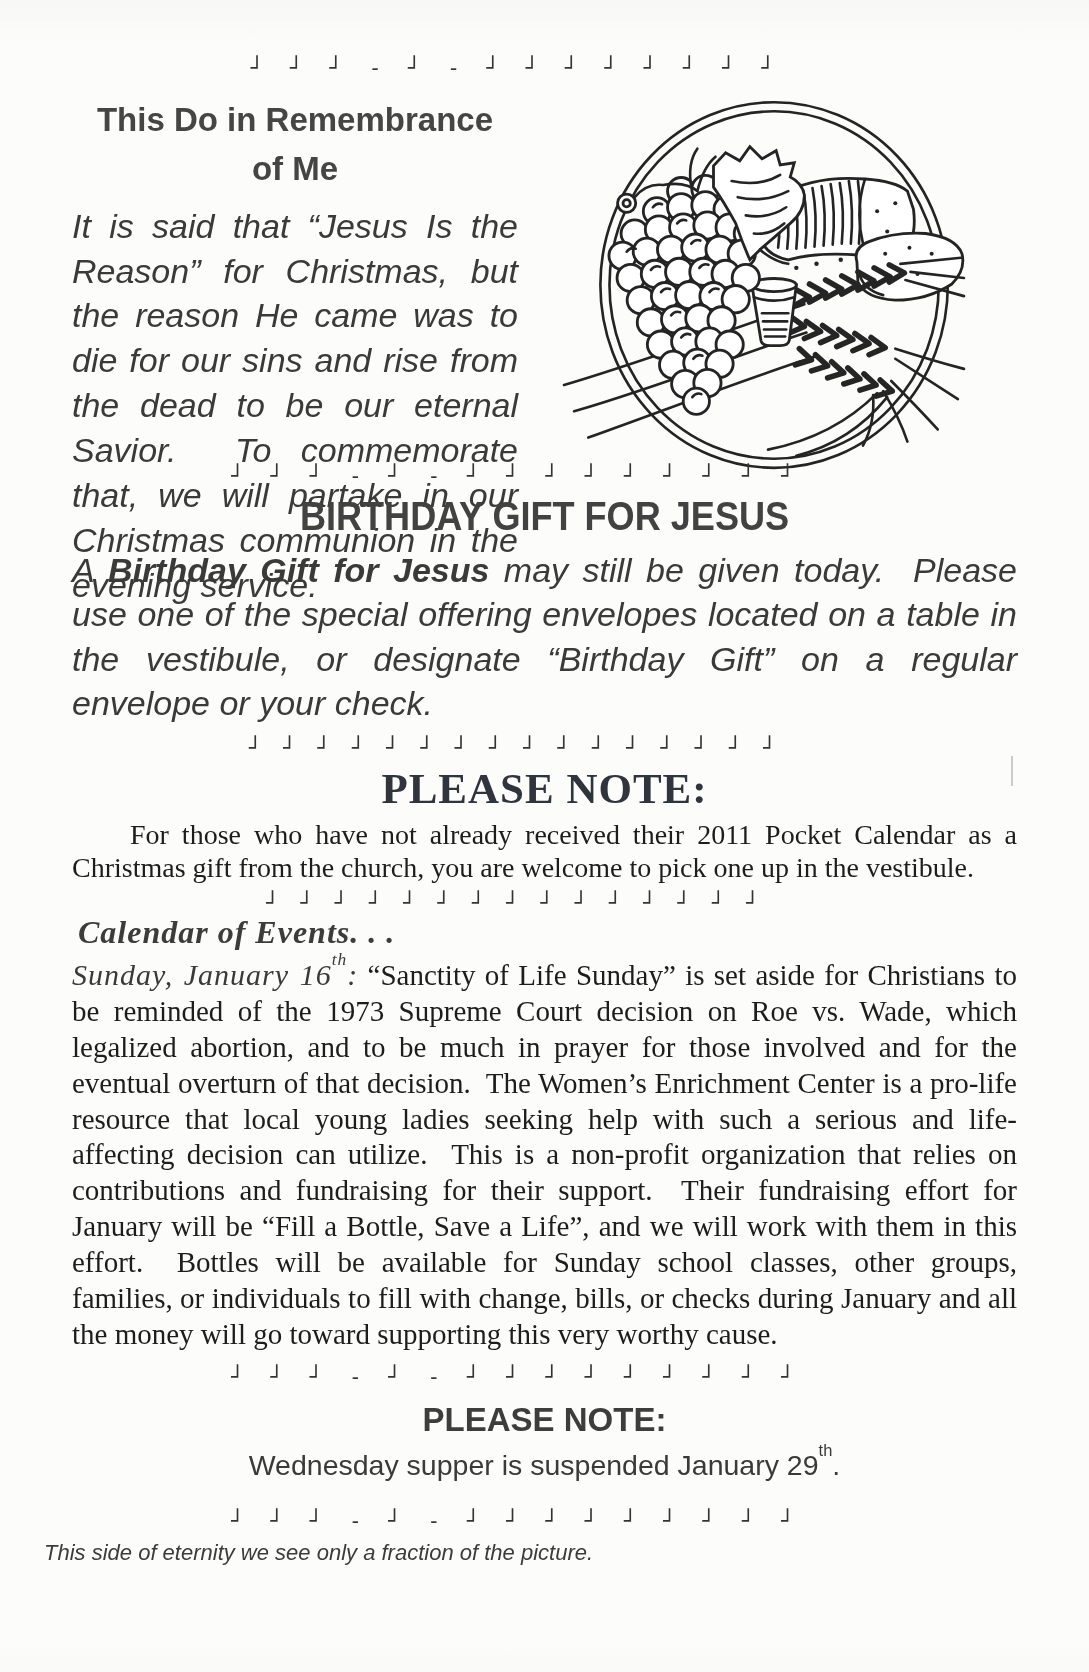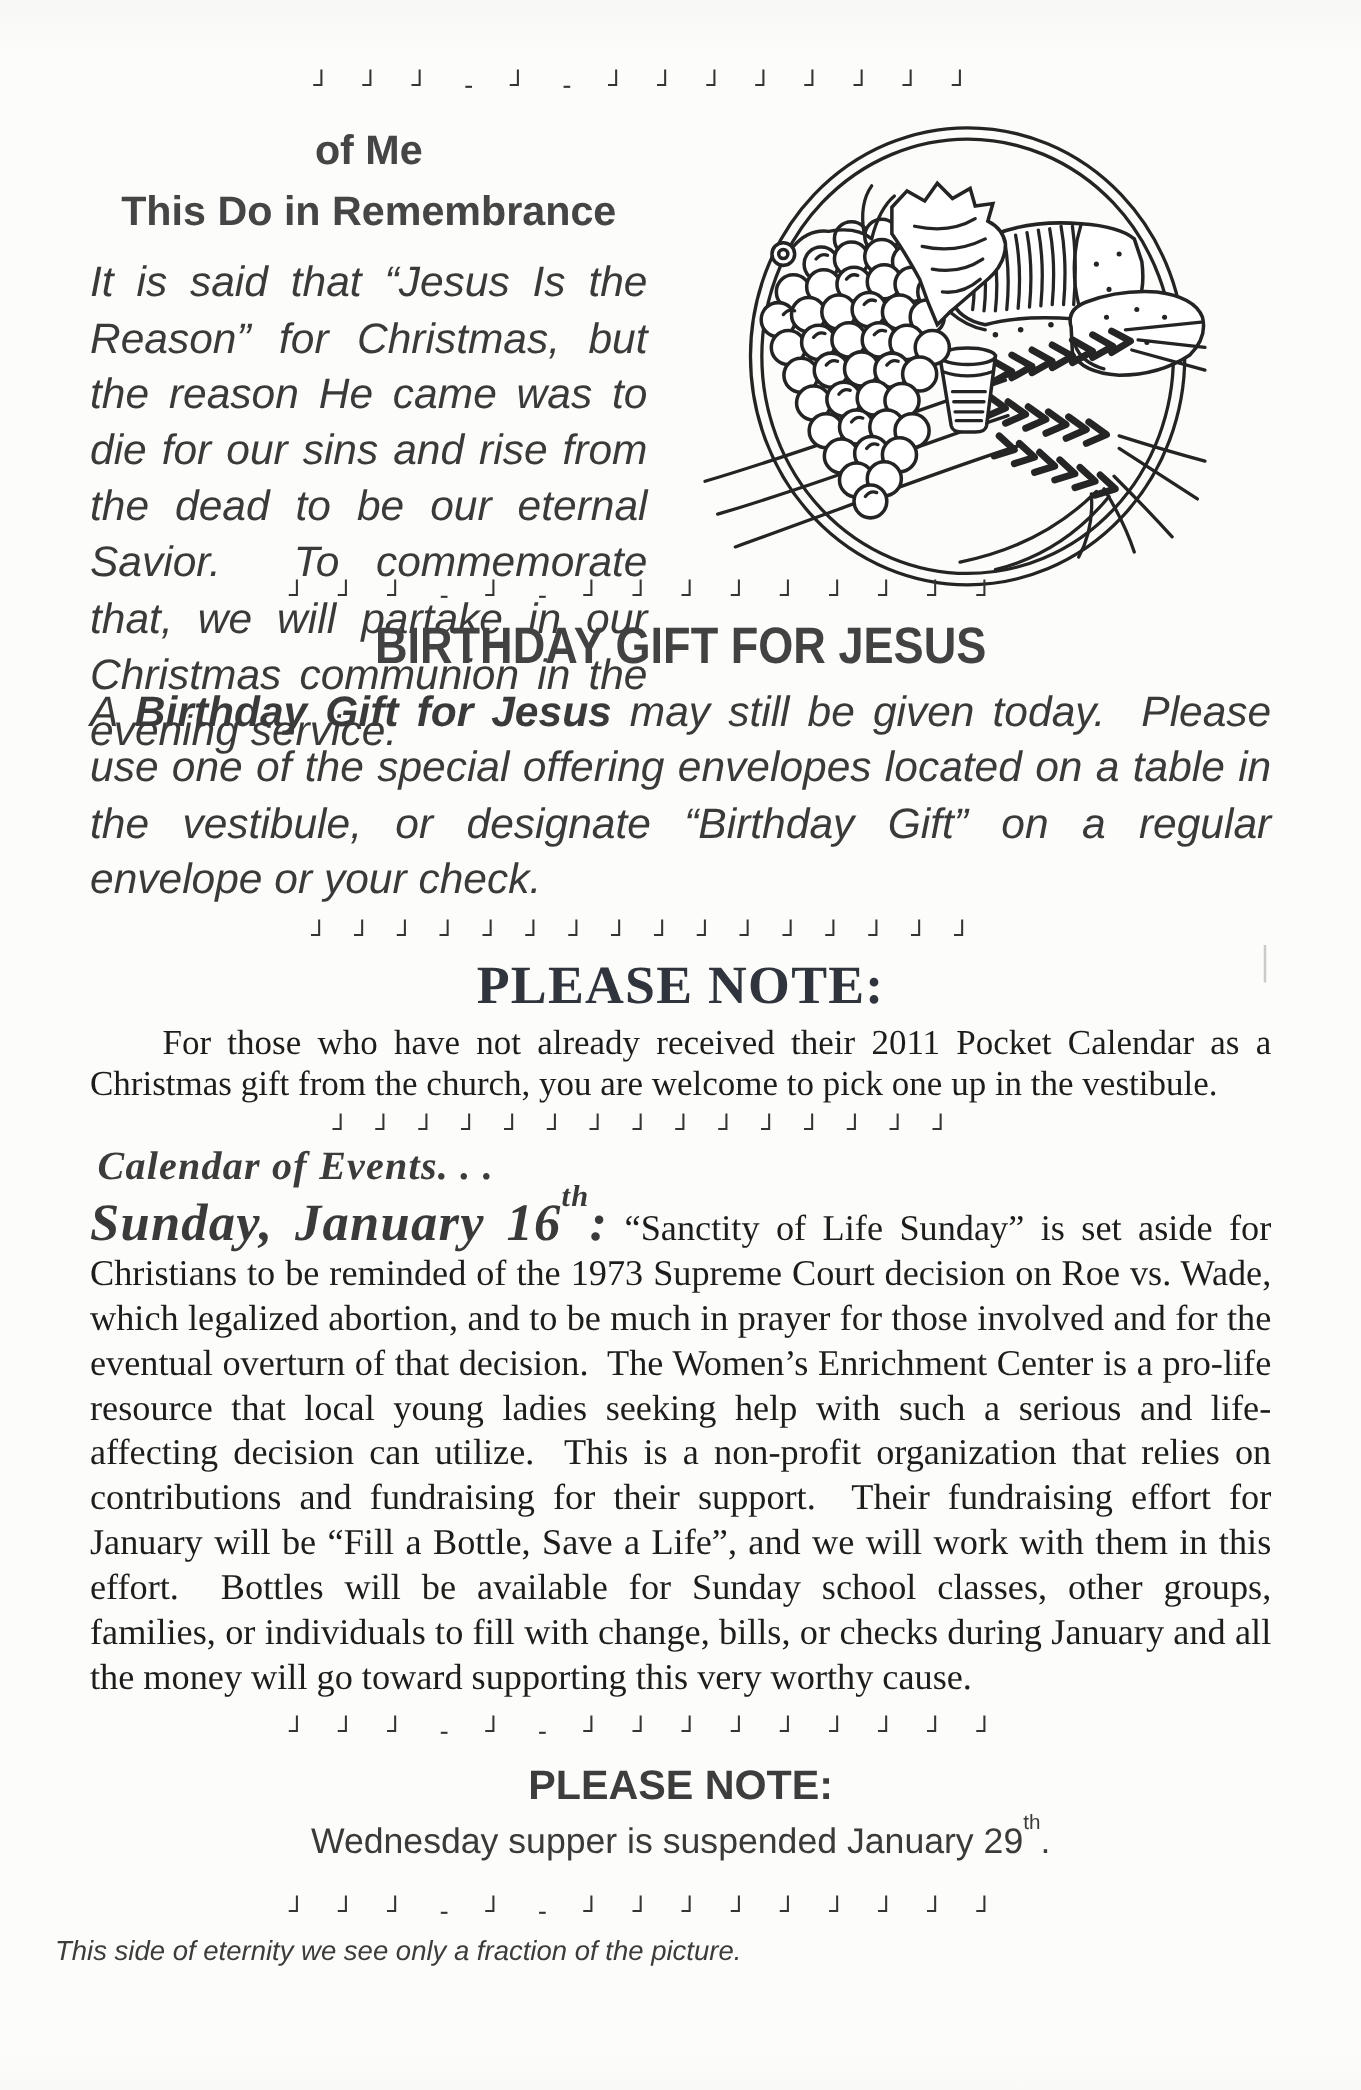--- a/index.html
+++ b/index.html
@@ -62,22 +62,22 @@
   p.sp1 { text-indent:58px; margin-top:6px; }
   p.sp2 { text-indent:58px; margin-top:10px; }
   #orn4 { margin-top:8px; }
   h2.script {
     margin:2px 0 0 6px; text-align:left;
     font-family:"Liberation Serif", serif; font-style:italic; font-weight:bold;
     font-size:32px; line-height:1.1; color:#3c3c3c; letter-spacing:1px;
   }
   p.event { margin-top:8px; font-size:29px; line-height:1.24; }
   .event-date {
-    font-family:"Liberation Serif", serif; font-style:italic; font-weight:bold;
-    font-size:42px; line-height:1; color:#3a3a3a; letter-spacing:1px;
+    font-family:"Liberation Serif", serif; font-style:italic; font-weight:normal;
+    font-size:30px; line-height:1; color:#3a3a3a; letter-spacing:1px;
   }
   .sup { font-size:58%; position:relative; top:-0.5em; }
   #orn5 { margin-top:14px; }
   h2.sans-note {
     margin:16px 0 0 0; text-align:center;
     font-size:33px; line-height:1.05; font-weight:bold; color:#3d3d3d;
     letter-spacing:0;
   }
   p.wed { margin-top:10px; text-align:center; font-size:28.5px; line-height:1.2; color:#3a3a3a; }
   #orn6 { margin-top:10px; }
@@ -96,22 +96,22 @@
 </head>
 <body>
 
 <div class="page">
 
   <div class="orn" id="orn1">┘ ┘ ┘ - ┘ - ┘ ┘ ┘ ┘ ┘ ┘ ┘ ┘</div>
 
   <div class="top-section">
     <div class="left-col">
       <h1 class="remem">
+        <span style="display:block">This Do in Remembrance</span>
         <span style="display:block">of Me</span>
-        <span style="display:block">This Do in Remembrance</span>
       </h1>
       <p class="sans-body">It is said that “Jesus Is the Reason” for Christmas, but the reason He came was to die for our sins and rise from the dead to be our eternal Savior.&nbsp; To commemorate that, we will partake in our Christmas communion in the evening service.</p>
     </div>
     <div class="illustration">
       <svg viewBox="0 0 400 380" width="404" height="384">
 
         <ellipse class="ln" cx="210" cy="193" rx="172" ry="181" stroke-width="3.4"></ellipse>
         <ellipse class="ln" cx="210" cy="193" rx="163" ry="172" stroke-width="2"></ellipse>
 
         <path class="ln" d="M2 292 C 70 272 160 240 240 212"></path>

